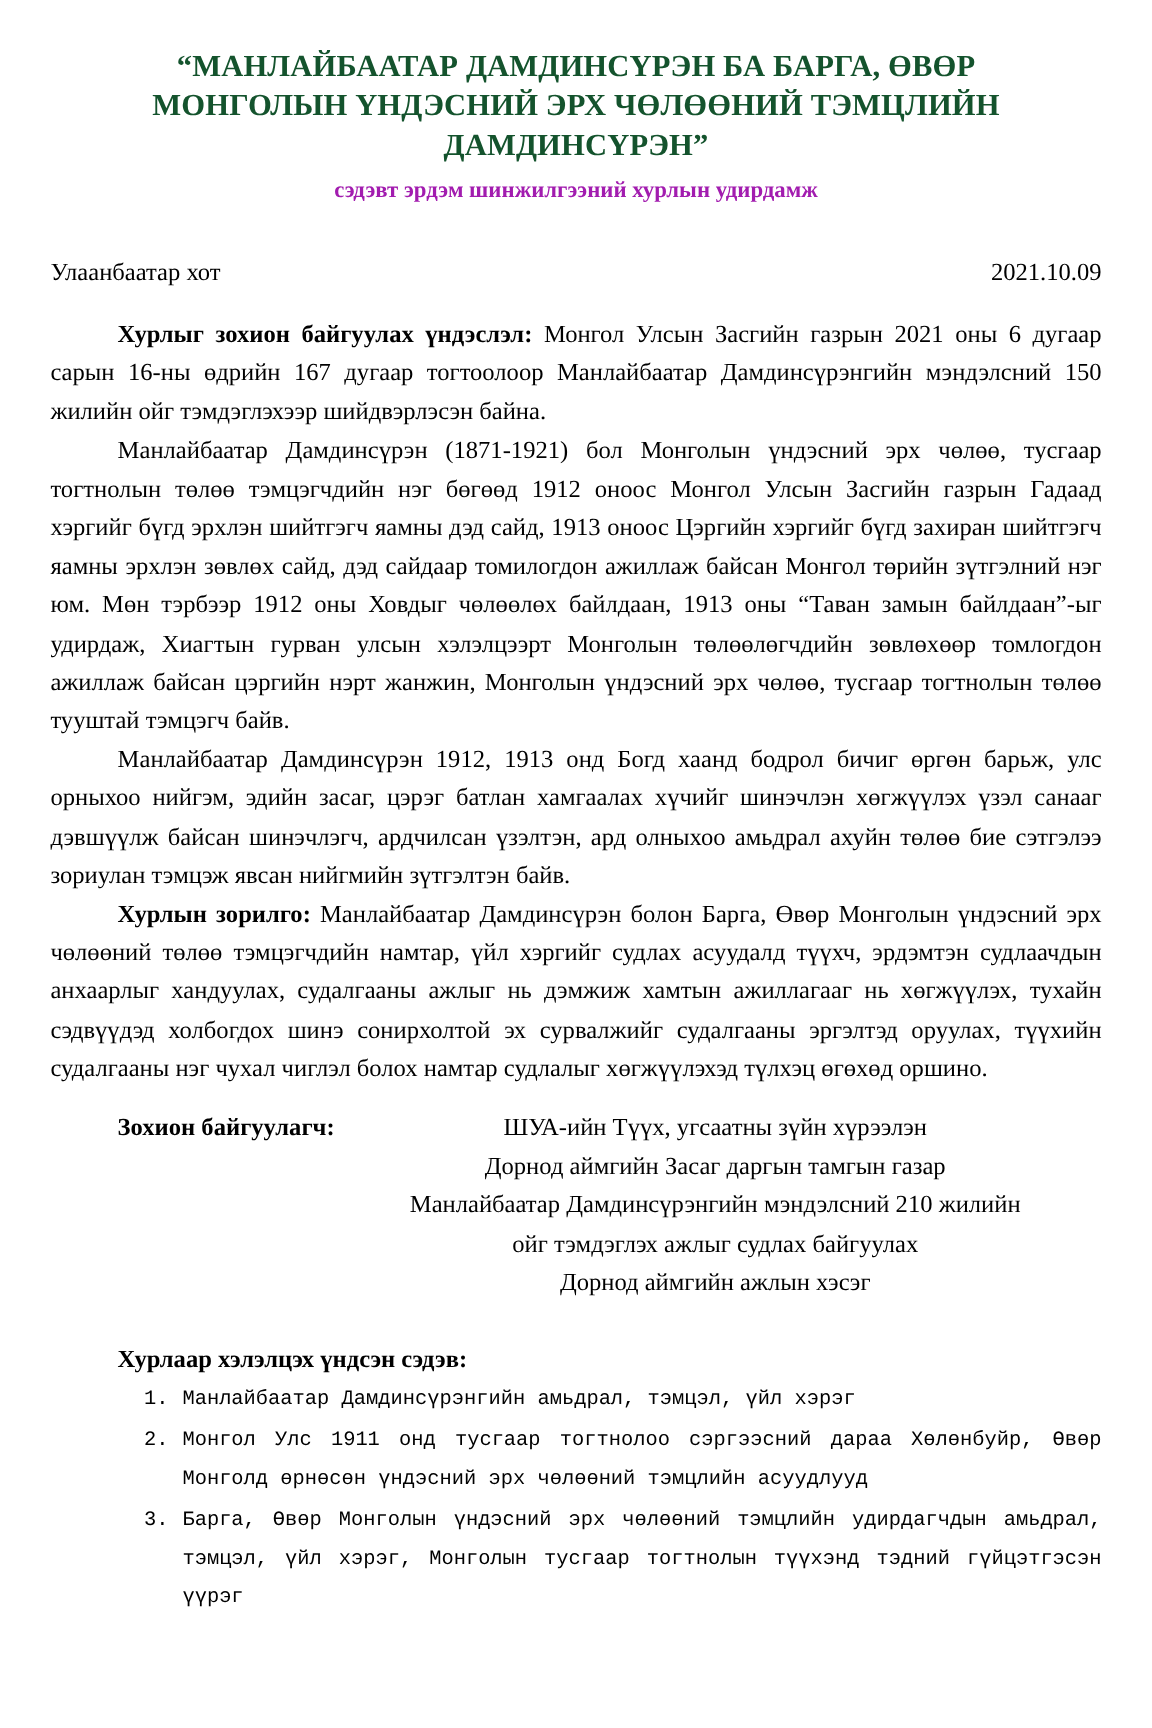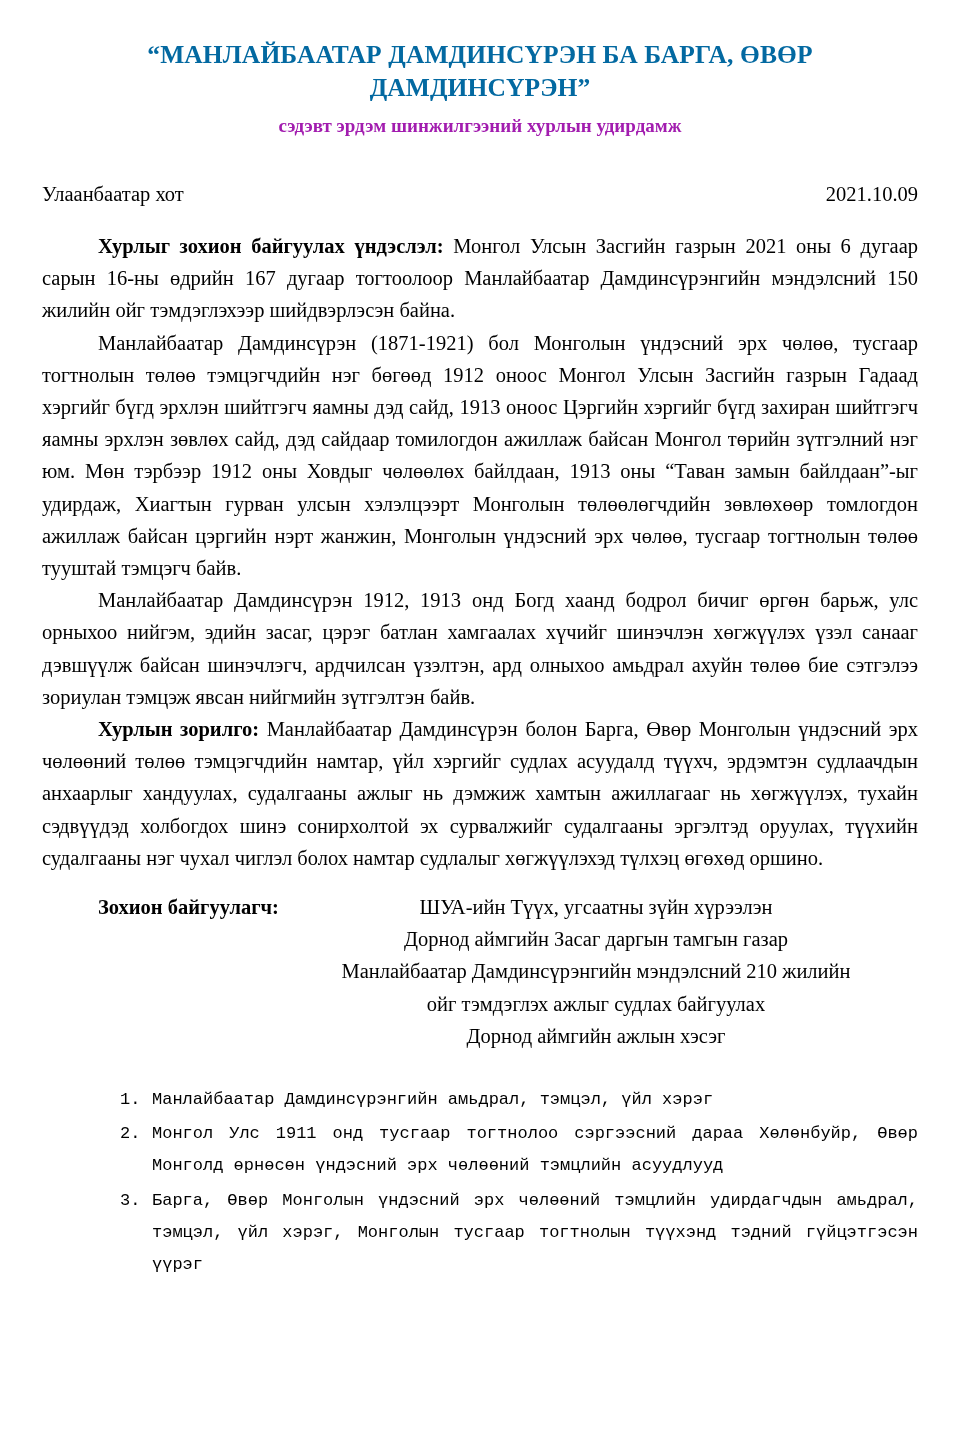--- a/index.html
+++ b/index.html
@@ -128,22 +128,23 @@
     text-align: left;
     font-weight: normal;
   }
 </style>
 </head>
 <body>
 
 <div class="page">
 
   <div class="title-block">
-    <h1 class="doc-title" style="color: #0369a1;">
+    <h1 class="doc-title" style="color: #14532d;">
       <span style="display: block;">“МАНЛАЙБААТАР ДАМДИНСҮРЭН БА БАРГА, ӨВӨР</span>
+      <span style="display: block;">МОНГОЛЫН ҮНДЭСНИЙ ЭРХ ЧӨЛӨӨНИЙ ТЭМЦЛИЙН</span>
       <span style="display: block;">ДАМДИНСҮРЭН”</span>
     </h1>
     <div class="doc-subtitle">сэдэвт эрдэм шинжилгээний хурлын удирдамж</div>
   </div>
 
   <div class="meta-row">
     <div class="meta-place">Улаанбаатар хот</div>
     <div class="meta-date">2021.10.09</div>
   </div>
 
@@ -162,20 +163,21 @@
       <div class="organizer-values">
         <div>ШУА-ийн Түүх, угсаатны зүйн хүрээлэн</div>
         <div>Дорнод аймгийн Засаг даргын тамгын газар</div>
         <div>Манлайбаатар Дамдинсүрэнгийн мэндэлсний 210 жилийн</div>
         <div>ойг тэмдэглэх ажлыг судлах байгуулах</div>
         <div>Дорнод аймгийн ажлын хэсэг</div>
       </div>
     </div>
 
     <div class="topics">
+      <div class="topics-heading">Хурлаар хэлэлцэх үндсэн сэдэв:</div>
       <ol class="topics-list">
         <li>Манлайбаатар Дамдинсүрэнгийн амьдрал, тэмцэл, үйл хэрэг</li>
         <li>Монгол Улс 1911 онд тусгаар тогтнолоо сэргээсний дараа Хөлөнбуйр, Өвөр Монголд өрнөсөн үндэсний эрх чөлөөний тэмцлийн асуудлууд</li>
         <li>Барга, Өвөр Монголын үндэсний эрх чөлөөний тэмцлийн удирдагчдын амьдрал, тэмцэл, үйл хэрэг, Монголын тусгаар тогтнолын түүхэнд тэдний гүйцэтгэсэн үүрэг</li>
       </ol>
     </div>
 
   </div>
 </div>
 

